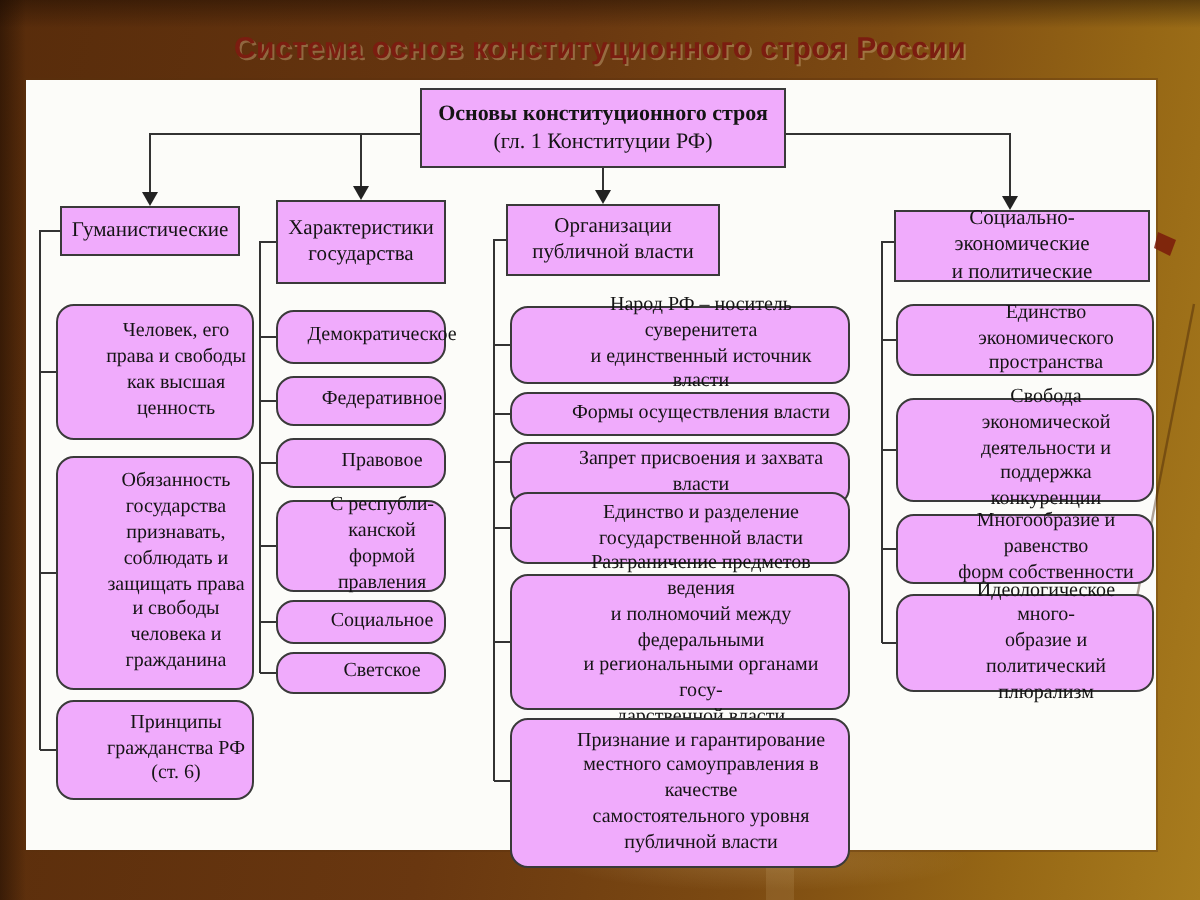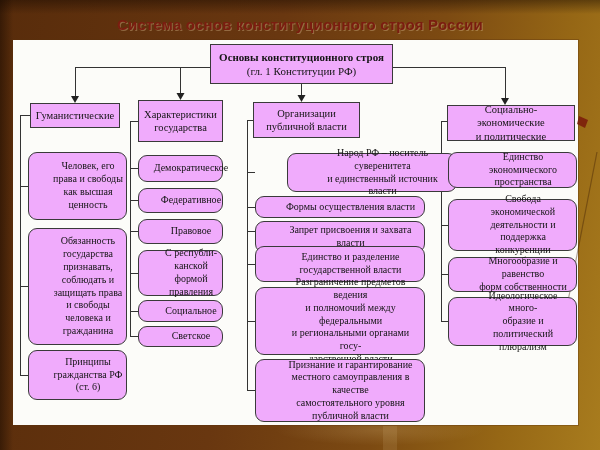--- a/index.html
+++ b/index.html
@@ -103,31 +103,31 @@
 <div class="box kid rounded" style="left:138px;top:188px;width:85px;height:25px;">Федеративное</div>
 <div class="box kid rounded" style="left:138px;top:219px;width:85px;height:25px;">Правовое</div>
 <div class="box kid rounded" style="left:138px;top:250px;width:85px;height:46px;">С республи-
 канской формой
 правления</div>
 <div class="box kid rounded" style="left:138px;top:300px;width:85px;height:22px;">Социальное</div>
 <div class="box kid rounded" style="left:138px;top:326px;width:85px;height:21px;text-align:right;">Светское</div>
 
 <div class="box hdr" style="left:253px;top:102px;width:107px;height:36px;">Организации
 публичной власти</div>
-<div class="box kid rounded" style="left:255px;top:153px;width:170px;height:39px;margin-left:32px;">Народ РФ – носитель суверенитета
+<div class="box kid rounded" style="left:255px;top:153px;width:170px;height:39px;">Народ РФ – носитель суверенитета
 и единственный источник власти</div>
 <div class="box kid rounded" style="left:255px;top:196px;width:170px;height:22px;">Формы осуществления власти</div>
 <div class="box kid rounded" style="left:255px;top:221px;width:170px;height:32px;">Запрет присвоения и захвата власти</div>
 <div class="box kid rounded" style="left:255px;top:246px;width:170px;height:36px;">Единство и разделение
 государственной власти</div>
 <div class="box kid rounded" style="left:255px;top:287px;width:170px;height:68px;">Разграничение предметов ведения
 и полномочий между федеральными
 и региональными органами госу-
 дарственной власти</div>
-<div class="box kid rounded" style="left:255px;top:359px;width:170px;height:63px;">Признание и гарантирование
+<div class="box kid rounded" style="left:255px;top:359px;width:170px;height:75px;">Признание и гарантирование
 местного самоуправления в качестве
 самостоятельного уровня
 публичной власти</div>
 
 <div class="box hdr" style="left:447px;top:105px;width:128px;height:36px;">Социально-экономические
 и политические</div>
 <div class="box kid rounded" style="left:448px;top:152px;width:129px;height:36px;">Единство экономического
 пространства</div>
 <div class="box kid rounded" style="left:448px;top:199px;width:129px;height:52px;">Свобода экономической
 деятельности и поддержка

